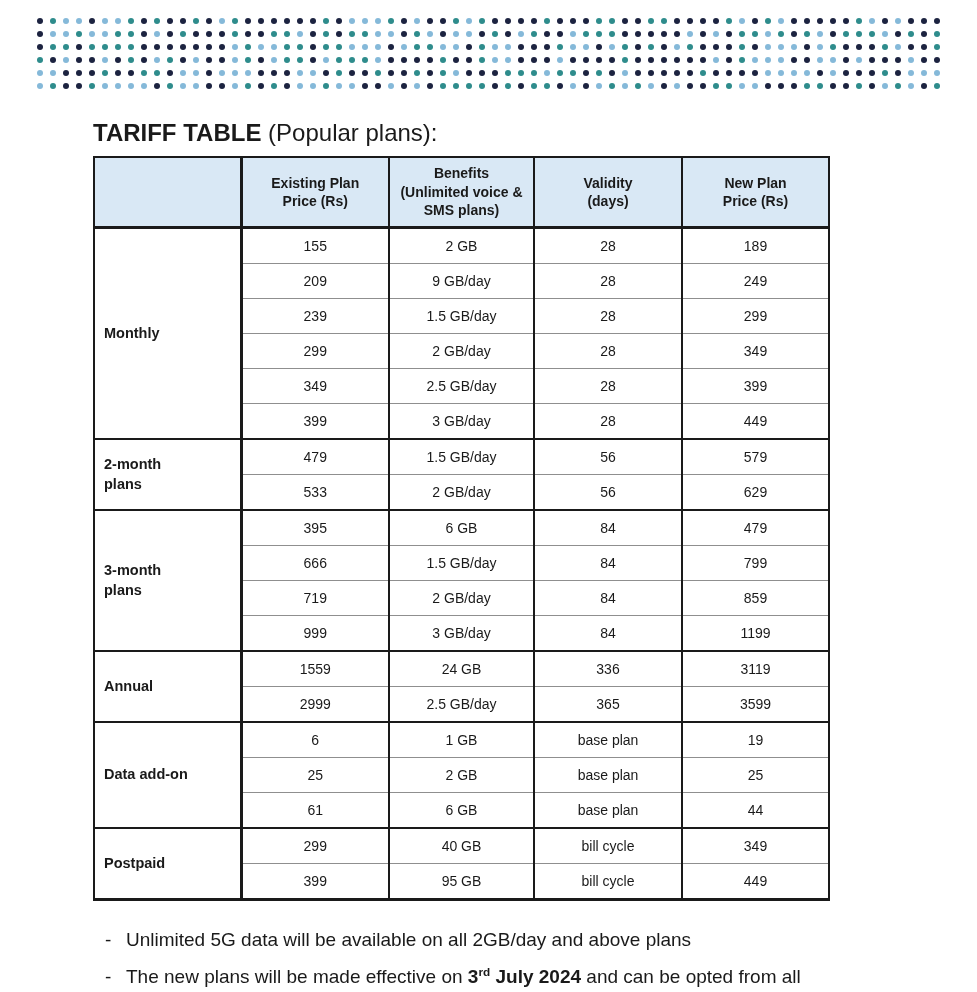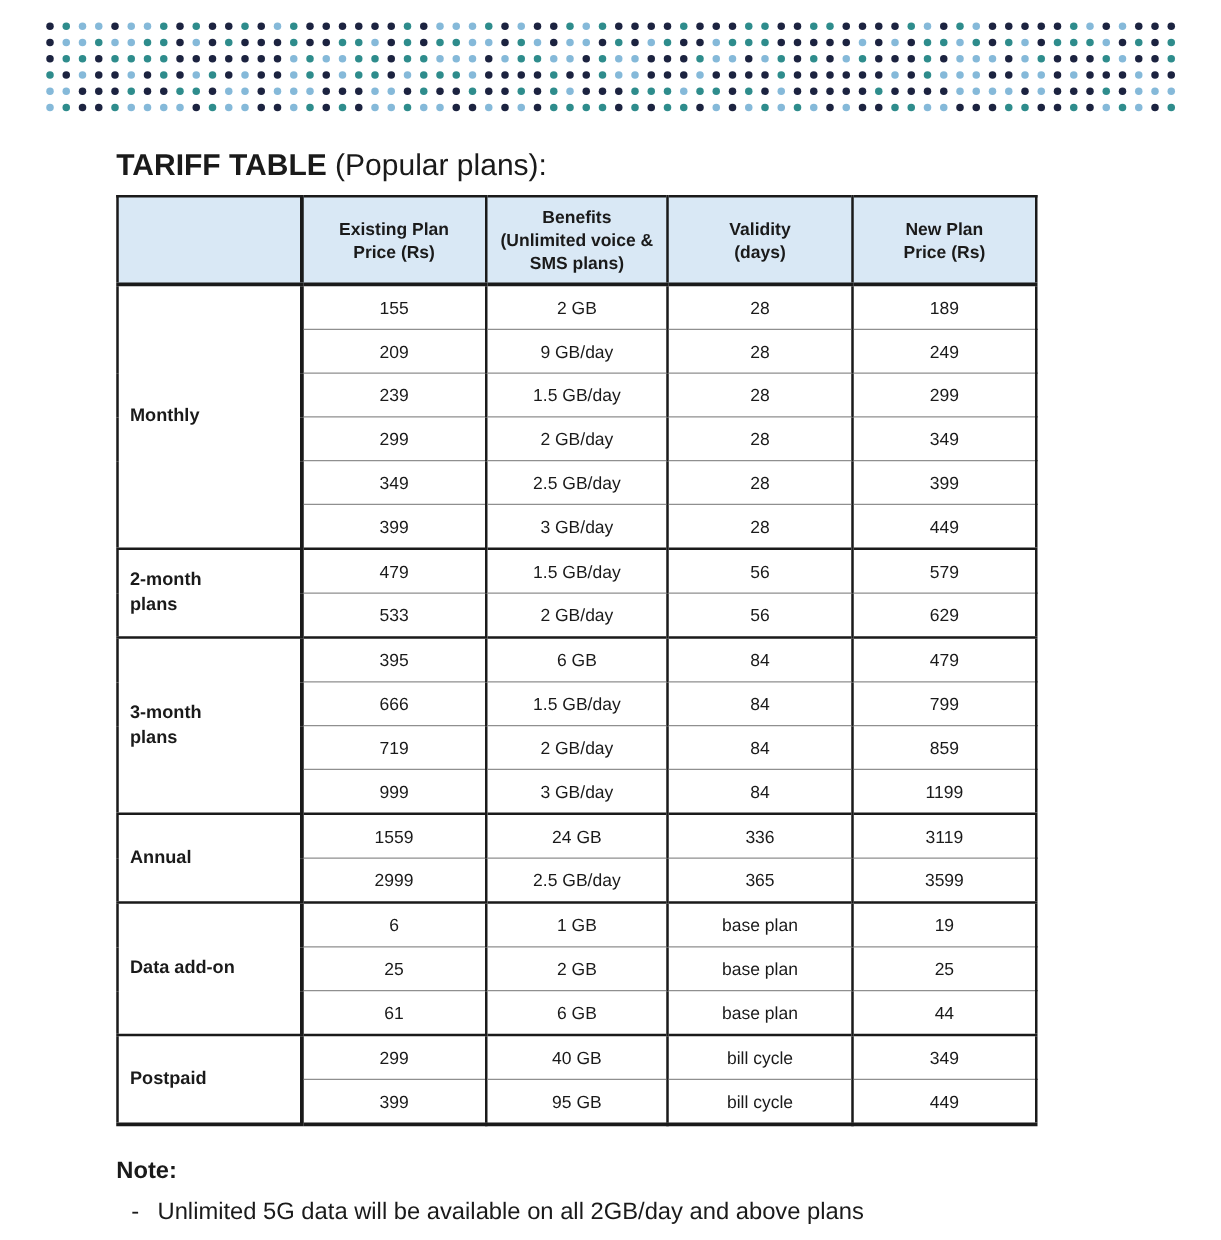--- a/index.html
+++ b/index.html
@@ -620,21 +620,20 @@
       <tr class="sub">
         <td class="vb3">399</td>
         <td class="vb2">95 GB</td>
         <td class="vb2">bill cycle</td>
         <td class="vb2">449</td>
       </tr>
     </tbody>
 </table>
 
 <div class="note">
-  <div class="note-head">Note:</div>
   <div id="bullets">
       <div class="bullet">
         <span class="dash">-</span>
         <span class="btext"><span>Unlimited 5G data will be available on all 2GB/day and above plans</span></span>
       </div>
       <div class="bullet">
         <span class="dash">-</span>
         <span class="btext"><span>The new plans will be made effective on </span><span class="b">3</span><sup class="b">rd</sup><span class="b"> July 2024</span><span> and can be opted from all</span><br></span>
       </div>
     </div>

